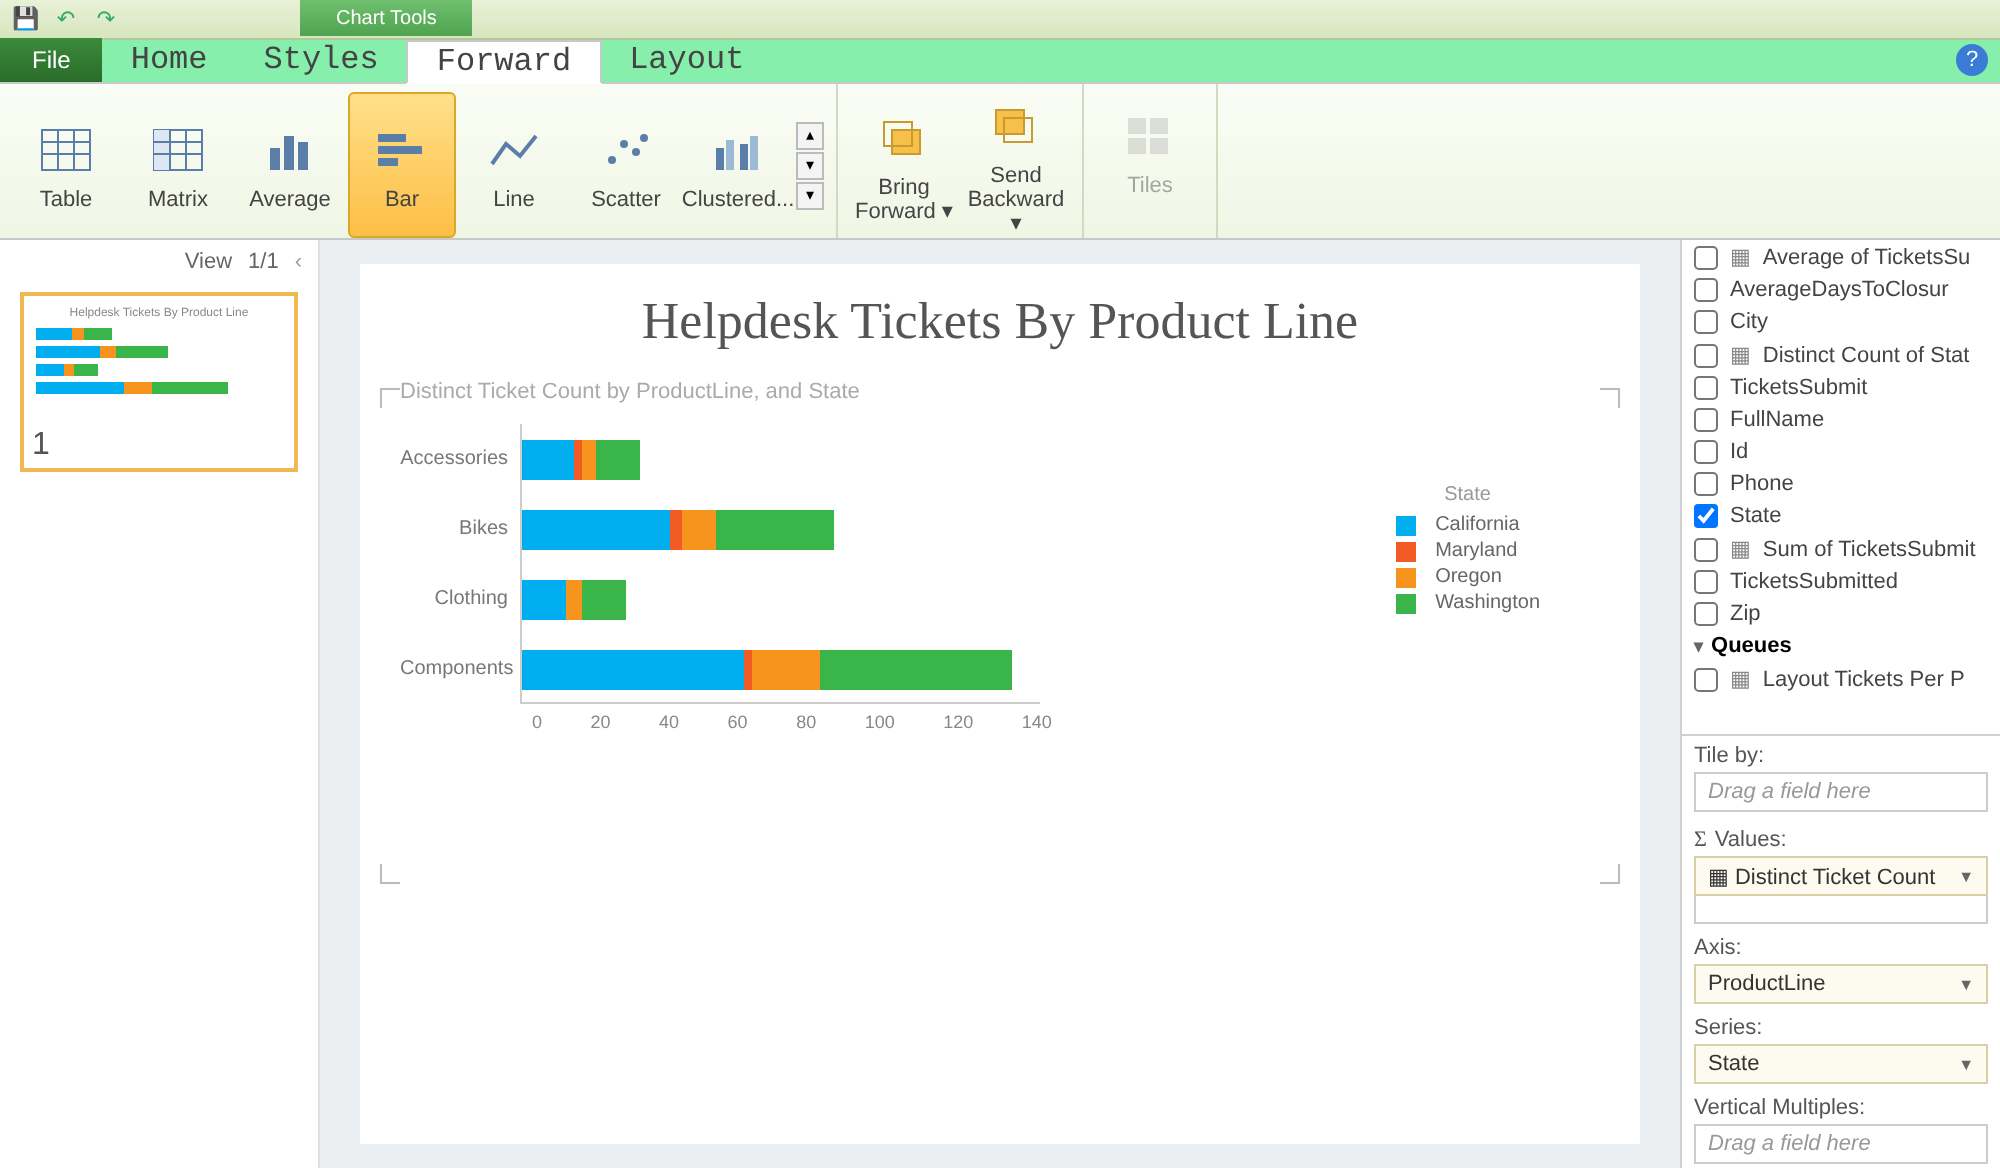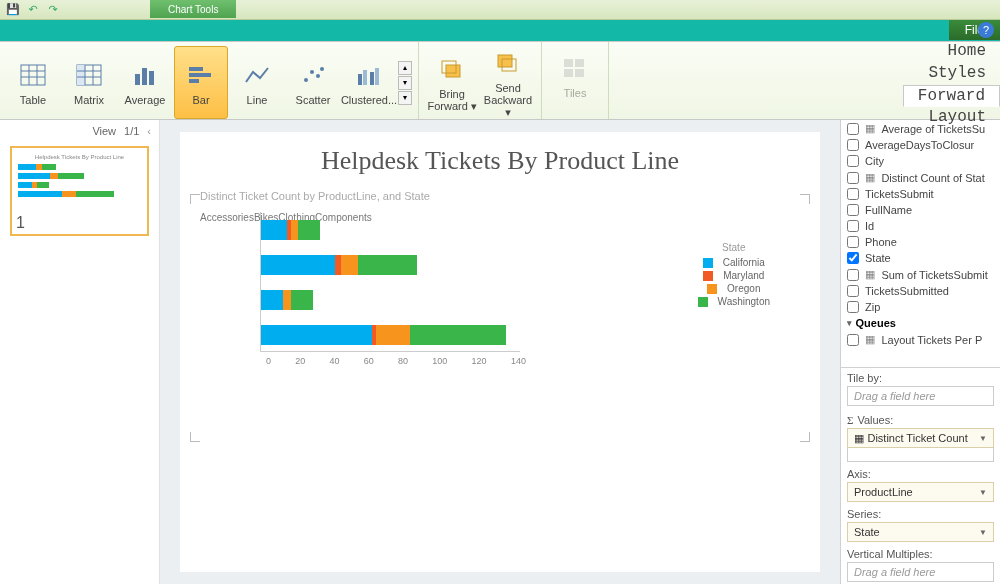--- a/index.html
+++ b/index.html
@@ -3,21 +3,21 @@
 <meta charset="utf-8">
 <style>
 * { box-sizing: border-box; margin: 0; padding: 0; font-family: "Segoe UI", Tahoma, sans-serif; }
 body { width: 1000px; height: 584px; background: #fff; overflow: hidden; font-size: 12px; }
 
 
 .qat { height: 20px; background: linear-gradient(#e8f1d8, #d7e6bd); border-bottom: 1px solid #b5c89a; display: flex; align-items: center; padding: 0 6px; gap: 6px; }
 .qat .ico { width: 14px; height: 14px; display: flex; align-items: center; justify-content: center; color: #3a6; font-size: 11px; }
 
 
-.tabs { height: 22px; background: #14b8a6; border-bottom: 1px solid #c8c8c8; display: flex; align-items: flex-end; position: relative; flex-direction: column; }
+.tabs { height: 22px; background: #86efac; border-bottom: 1px solid #c8c8c8; display: flex; align-items: flex-end; position: relative; }
 .file-tab { background: linear-gradient(#3b8b3b, #2a6b2a); color: #fff; padding: 3px 16px; font-size: 12px; height: 22px; display: flex; align-items: center; }
 .tab { padding: 3px 14px; font-size: 16px; color: #444; height: 22px; display: flex; align-items: center; cursor: pointer; font-family: Liberation Mono, monospace; }
 .tab.active { background: #fff; border: 1px solid #c8c8c8; border-bottom-color: #fff; position: relative; top: 1px; }
 .context-tab { position: absolute; left: 150px; top: -20px; background: linear-gradient(#6fbf6f, #4fa34f); color: #fff; font-size: 10px; padding: 2px 18px; height: 18px; display: flex; align-items: center; }
 .help-ico { position: absolute; right: 6px; top: 2px; width: 16px; height: 16px; border-radius: 50%; background: #3a7bd5; color: #fff; font-size: 11px; display: flex; align-items: center; justify-content: center; }
 
 
 .ribbon { height: 78px; background: linear-gradient(#fafdf5, #f0f6e5); border-bottom: 1px solid #c8c8c8; display: flex; }
 .group { border-right: 1px solid #d0dcc0; padding: 4px 6px 0 6px; display: flex; flex-direction: column; }
 .group-items { display: flex; gap: 2px; flex: 1; }
@@ -43,28 +43,28 @@
 .sheet { background: #fff; width: 640px; height: 440px; padding: 14px 20px; position: relative; }
 .chart-title { font-family: "Segoe UI Light", "Segoe UI"; font-weight: 300; font-size: 26px; color: #555; text-align: center; margin-bottom: 14px; }
 .chart-sub { font-size: 11px; color: #aaa; margin-bottom: 10px; }
 .chart-frame { position: relative; height: 200px; }
 .corner { position: absolute; width: 10px; height: 10px; border: 1px solid #bbb; }
 .corner.tl { top: -18px; left: -10px; border-right: none; border-bottom: none; }
 .corner.tr { top: -18px; right: -10px; border-left: none; border-bottom: none; }
 .corner.bl { bottom: -30px; left: -10px; border-right: none; border-top: none; }
 .corner.br { bottom: -30px; right: -10px; border-left: none; border-top: none; }
 .chart-body { display: flex; }
-.ylabels { width: 60px; display: flex; flex-direction: row; justify-content: space-around; text-align: right; font-size: 10px; color: #777; padding-right: 6px; height: 140px; }
+.ylabels { width: 60px; display: flex; flex-direction: column; justify-content: space-around; text-align: right; font-size: 10px; color: #777; padding-right: 6px; height: 140px; }
 .plot { width: 260px; height: 140px; border-left: 1px solid #ccc; border-bottom: 1px solid #ccc; position: relative; }
 .bar-row { position: absolute; left: 0; height: 20px; display: flex; }
 .bar-row span { display: block; height: 100%; }
 .xaxis { display: flex; width: 260px; margin-left: 66px; justify-content: space-between; font-size: 9px; color: #888; margin-top: 4px; }
 .legend { position: absolute; right: 30px; top: 30px; font-size: 10px; color: #666; }
 .legend-title { text-align: center; color: #999; margin-bottom: 4px; }
-.legend-item { display: flex; align-items: center; gap: 10px; margin-bottom: 2px; justify-content: center; }
+.legend-item { display: flex; align-items: center; gap: 10px; margin-bottom: 2px; }
 .legend-sw { width: 10px; height: 10px; }
 
 
 .right { width: 160px; background: #fff; border-left: 1px solid #d0d0d0; overflow: hidden; font-size: 11px; }
 .fieldlist { height: 248px; overflow: hidden; border-bottom: 1px solid #d0d0d0; }
 .fld { display: flex; align-items: center; gap: 6px; padding: 2px 6px; color: #444; }
 .fld input { width: 12px; height: 12px; }
 .sect { font-weight: bold; padding: 2px 6px; display: flex; align-items: center; gap: 4px; }
 .sect::before { content: "▸"; font-size: 9px; color: #666; }
 .sect.open::before { content: "▾"; }

